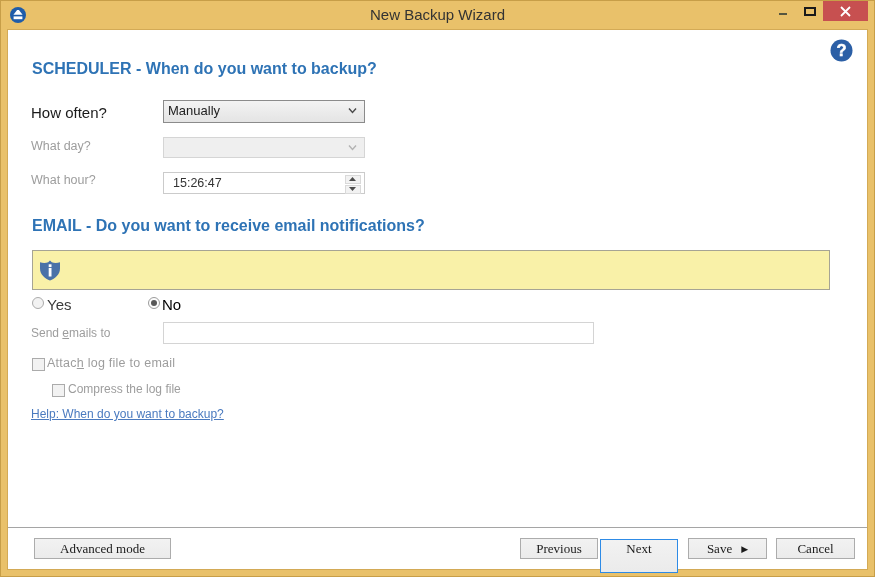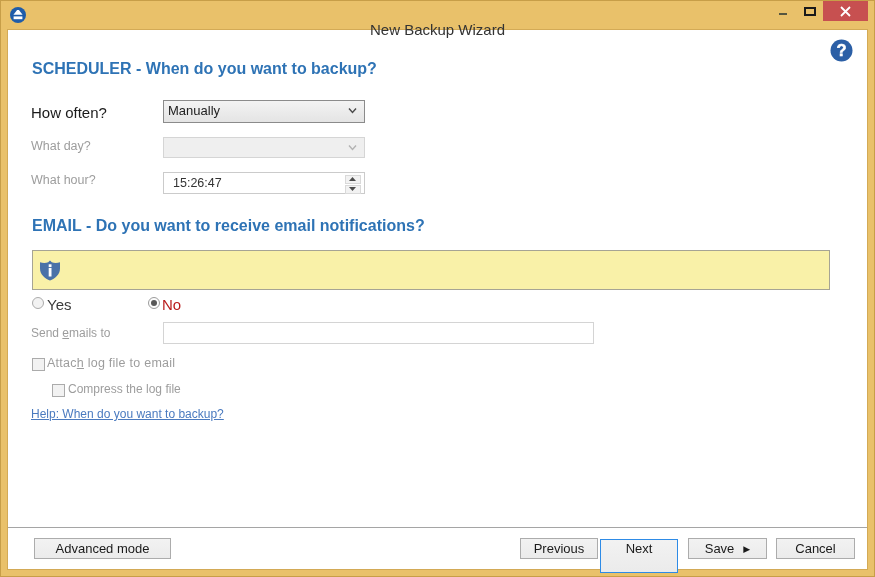--- a/index.html
+++ b/index.html
@@ -7,21 +7,21 @@
 body {
   font-family:"Liberation Sans", sans-serif;
   background:#E9C16A;
   position:relative;
   overflow:hidden;
 }
 .frameline { position:absolute; left:0; top:0; width:875px; height:577px; border:1px solid #C79E48; pointer-events:none; }
 .client { position:absolute; left:7px; top:29px; width:861px; height:541px; background:#fff; border:1px solid #D3AA56; }
 
 
-.title { position:absolute; top:16px; left:0; width:100%; height:44px; text-align:center; font-size:15px; color:#333; line-height:27px; }
+.title { position:absolute; top:1px; left:0; width:100%; height:44px; text-align:center; font-size:15px; color:#333; line-height:27px; }
 .appicon { position:absolute; left:10px; top:7px; width:16px; height:16px; }
 .btn-min { position:absolute; left:779px; top:13px; width:8px; height:2px; background:#56563F; }
 .btn-max { position:absolute; left:804px; top:7px; width:12px; height:9px; border:2px solid #1A1A1A; }
 .btn-close { position:absolute; left:823px; top:1px; width:45px; height:20px; background:#C75050; }
 .btn-close svg { position:absolute; left:17px; top:5px; }
 
 
 .h1 { position:absolute; left:32px; font-size:16px; font-weight:bold; color:#2E73B5; }
 
 .lbl { position:absolute; font-size:15px; color:#1a1a1a; }
@@ -47,21 +47,21 @@
 .radio.off { background:#f2f2f2; border-color:#ababab; }
 .radio .dot { position:absolute; left:2px; top:2px; width:6px; height:6px; border-radius:50%; background:#595959; }
 .check { position:absolute; width:13px; height:13px; border:1px solid #ababab; background:#f2f2f2; }
 
 .tbox { position:absolute; left:163px; top:322px; width:431px; height:22px; border:1px solid #d4d4d4; background:#fff; }
 
 .link { position:absolute; left:31px; top:407px; font-size:12px; color:#4A7ABF; text-decoration:underline; }
 
 .sep { position:absolute; left:8px; top:527px; width:859px; height:1px; background:#a5a5a5; }
 
-.wbtn { position:absolute; top:538px; height:21px; border:1px solid #acacac; background:linear-gradient(#f2f2f2,#ebebeb); font-size:13px; color:#1a1a1a; text-align:center; line-height:20px; }
+.wbtn { position:absolute; top:538px; height:21px; border:1px solid #acacac; background:linear-gradient(#f2f2f2,#ebebeb); font-size:13px; color:#1a1a1a; text-align:center; line-height:20px;font-family:Liberation Serif, serif; }
 </style>
 </head>
 <body>
 
 <div class="client"></div>
 
 <div class="title">New Backup Wizard</div>
 <svg class="appicon" viewBox="0 0 16 16">
   <circle cx="8" cy="8" r="8" fill="#1F5CA9"></circle>
   <path d="M8 3 L8.9 3 L12.6 7.7 L3.4 7.7 L7.1 3 Z" fill="#fff"></path>
@@ -119,21 +119,21 @@
     <rect x="9.7" y="4.3" width="2.8" height="2.8" fill="#fff"></rect>
     <rect x="9.7" y="8" width="2.8" height="8.5" fill="#fff"></rect>
   </svg>
 </div>
 
 <div class="radio off" style="left:32px; top:297px"></div>
 <div class="lbl" style="left:47px; top:296px; color:#3a3a3a">Yes</div>
 <div class="radio" style="left:148px; top:297px">
     <div class="dot"></div>
   </div>
-<div class="lbl" style="left:162px; top:296px; color:#b91c1c">No</div>
+<div class="lbl" style="left:162px; top:296px; color:#000000">No</div>
 
 <div class="lblg" style="left:31px; top:326px; font-size:12px">Send <u>e</u>mails to</div>
 <div class="tbox"></div>
 
 <div class="check" style="left:32px; top:358px"></div>
 <div class="lblg" style="left:47px; top:356px; letter-spacing:0.25px">Attac<u>h</u> log file to email</div>
 <div class="check" style="left:52px; top:384px"></div>
 <div class="lblg" style="left:68px; top:382px; font-size:12px">Compress the log file</div>
 
 <div class="link">Help: When do you want to backup?</div>

